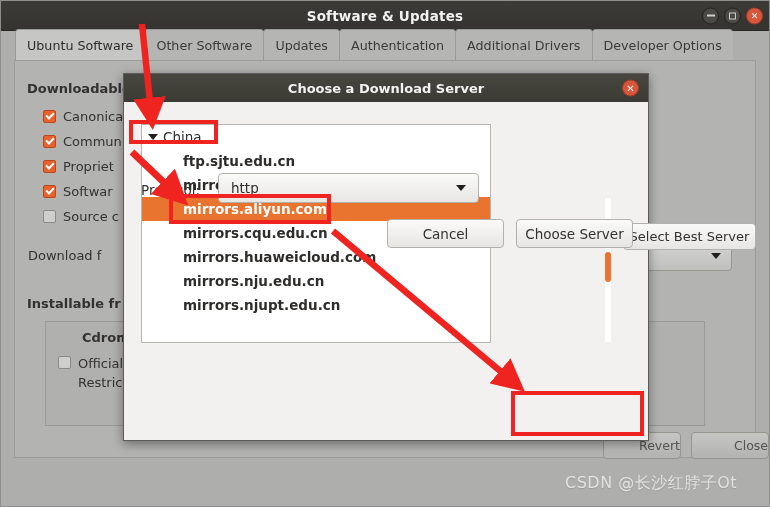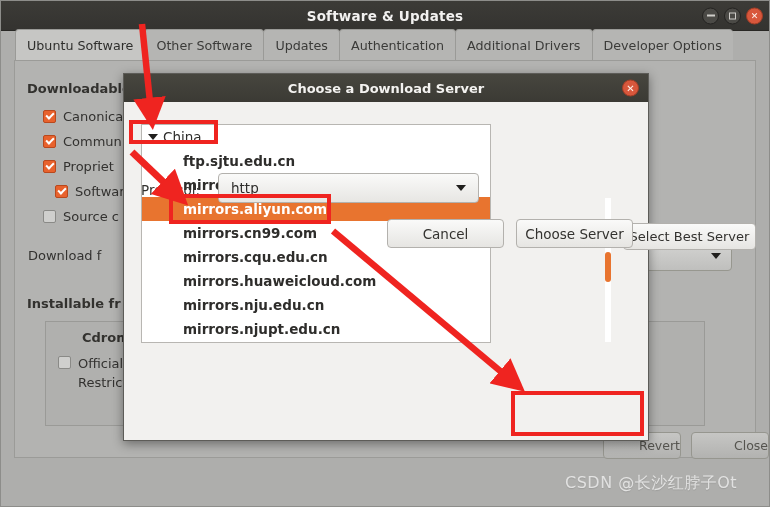--- a/index.html
+++ b/index.html
@@ -261,21 +261,21 @@
         <span>Canonica</span>
       </div>
       <div class="chk-row" style="left:28px; top:73px;">
         <span class="cbx on"></span>
         <span>Commun</span>
       </div>
       <div class="chk-row" style="left:28px; top:98px;">
         <span class="cbx on"></span>
         <span>Propriet</span>
       </div>
-      <div class="chk-row" style="left:40px; top:123px;">
+      <div class="chk-row" style="left:28px; top:123px;">
         <span class="cbx on"></span>
         <span>Softwar</span>
       </div>
       <div class="chk-row" style="left:28px; top:148px;">
         <span class="cbx"></span>
         <span>Source c</span>
       </div>
 
       <div class="plain-label" style="left:13px; top:187px;">Download f</div>
 
@@ -320,23 +320,20 @@
           <span>China</span>
         </div>
         <div class="list-row child">
             <span>ftp.sjtu.edu.cn</span>
           </div>
         <div class="list-row child">
             <span>mirror.lzu.edu.cn</span>
           </div>
         <div class="list-row child sel">
             <span>mirrors.aliyun.com</span>
-          </div>
-        <div class="list-row child">
-            <span>mirrors.cn99.com</span>
           </div>
         <div class="list-row child">
             <span>mirrors.cqu.edu.cn</span>
           </div>
         <div class="list-row child">
             <span>mirrors.huaweicloud.com</span>
           </div>
         <div class="list-row child">
             <span>mirrors.nju.edu.cn</span>
           </div>

